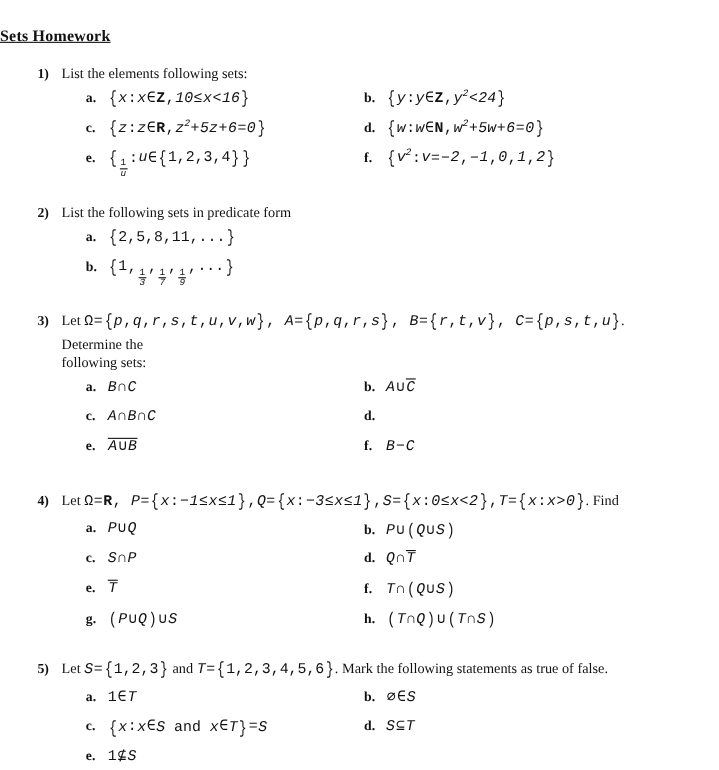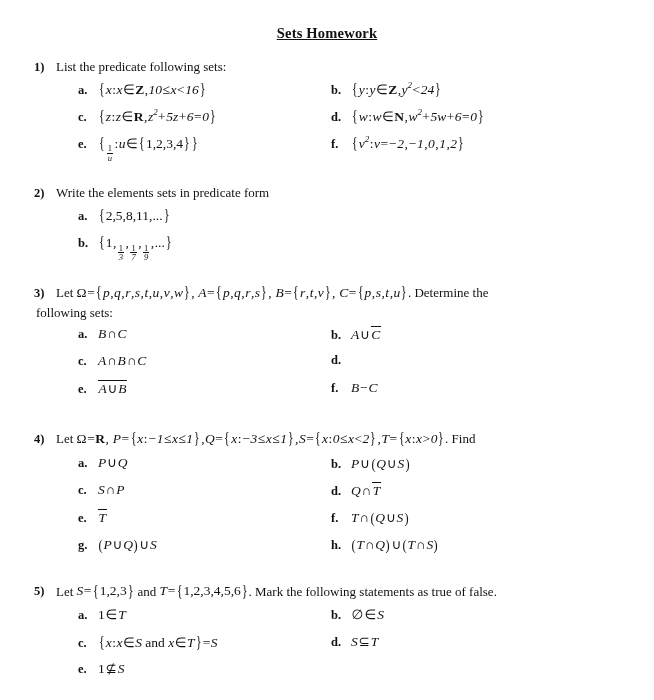--- a/index.html
+++ b/index.html
@@ -18,21 +18,20 @@
   .page {
     width: 654px;
     height: 700px;
     padding: 0;
     box-sizing: border-box;
     position: relative;
   }
 
   
   .doc-title {
-    text-align: center;
     font-weight: bold;
     font-size: 14.5px;
     text-decoration: underline;
     letter-spacing: 0.2px;
     margin: 25px 0 0 0;
     padding: 0;
   }
 
   
   .question {
@@ -54,22 +53,22 @@
     padding-left: 34px;
     box-sizing: content-box;
     font-size: 12.5px;
   }
   .q-text {
     flex: 1 1 auto;
     padding-right: 40px;
   }
   .q-cont {
     font-size: 13px;
+    padding-left: 56px;
     line-height: 1.35;
-    margin-left: 36px;
   }
 
   
   .items {
     display: grid;
     grid-template-columns: 253px 1fr;
     column-gap: 0;
     margin-top: 4px;
     padding-left: 78px;
     box-sizing: border-box;
@@ -89,21 +88,21 @@
     font-size: 12.5px;
     flex: 0 0 20px;
     width: 20px;
   }
   .item-body {
     font-style: normal;
   }
 
   
   .m {
-    font-family: Liberation Serif, serif;
+    font-family: Liberation Mono, monospace;
     font-style: italic;
     font-size: 13.5px;
     white-space: nowrap;
   }
   .m .up { font-style: normal; }
   .m .op {
     font-style: normal;
     padding: 0 0.5px;
   }
   .m .bb {
@@ -170,21 +169,21 @@
 
 <div class="page">
 
   <div class="doc-title">Sets Homework</div>
 
   <div class="gap-top"></div>
 
   <div class="question">
     <div class="q-head">
       <span class="q-num">1)</span>
-      <span class="q-text">List the predicate following sets:</span>
+      <span class="q-text">List the elements following sets:</span>
     </div>
     <div class="items">
 
       <div class="item">
         <span class="item-lab">a.</span>
         <span class="item-body m"><span class="brace">{</span>x<span class="op">:</span>x<span class="op">∈</span><span class="bb">Z</span><span class="op">,</span>10<span class="op">≤</span>x<span class="op">&lt;</span>16<span class="brace">}</span></span>
       </div>
 
       <div class="item">
         <span class="item-lab">b.</span>
@@ -215,21 +214,21 @@
       </div>
 
     </div>
   </div>
 
   <div class="gap-1"></div>
 
   <div class="question">
     <div class="q-head">
       <span class="q-num">2)</span>
-      <span class="q-text">Write the elements sets in predicate form</span>
+      <span class="q-text">List the following sets in predicate form</span>
     </div>
     <div class="items single-col">
 
       <div class="item">
         <span class="item-lab">a.</span>
         <span class="item-body m"><span class="brace">{</span><span class="up">2,5,8,11,...</span><span class="brace">}</span></span>
       </div>
 
       <div class="item">
         <span class="item-lab">b.</span>

